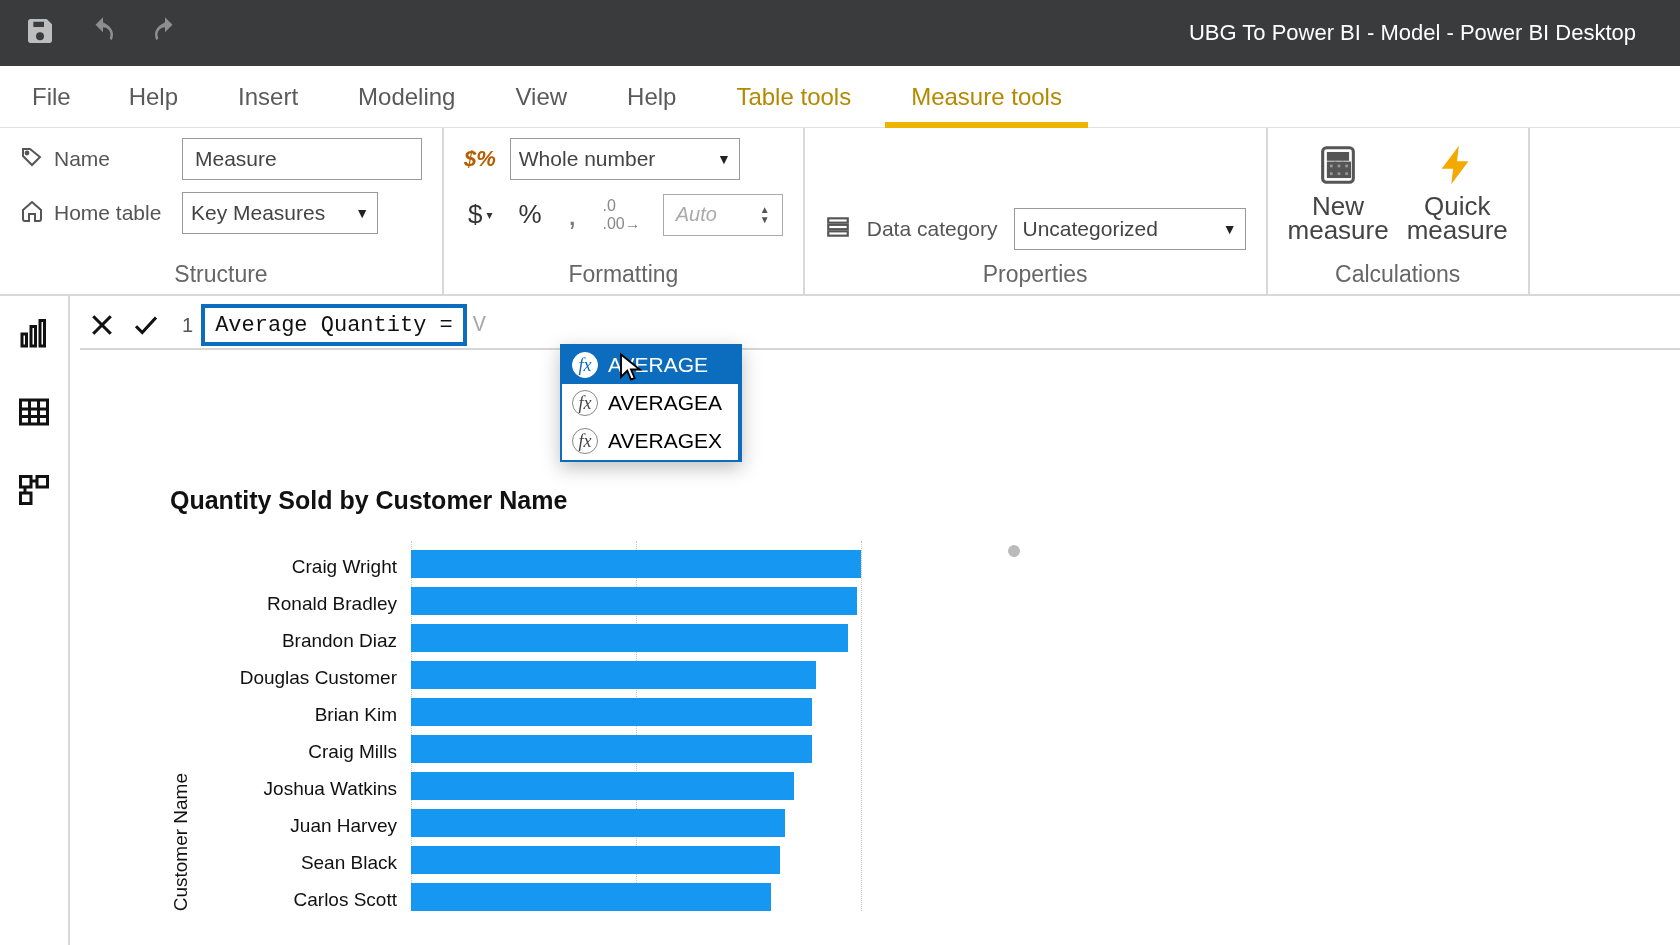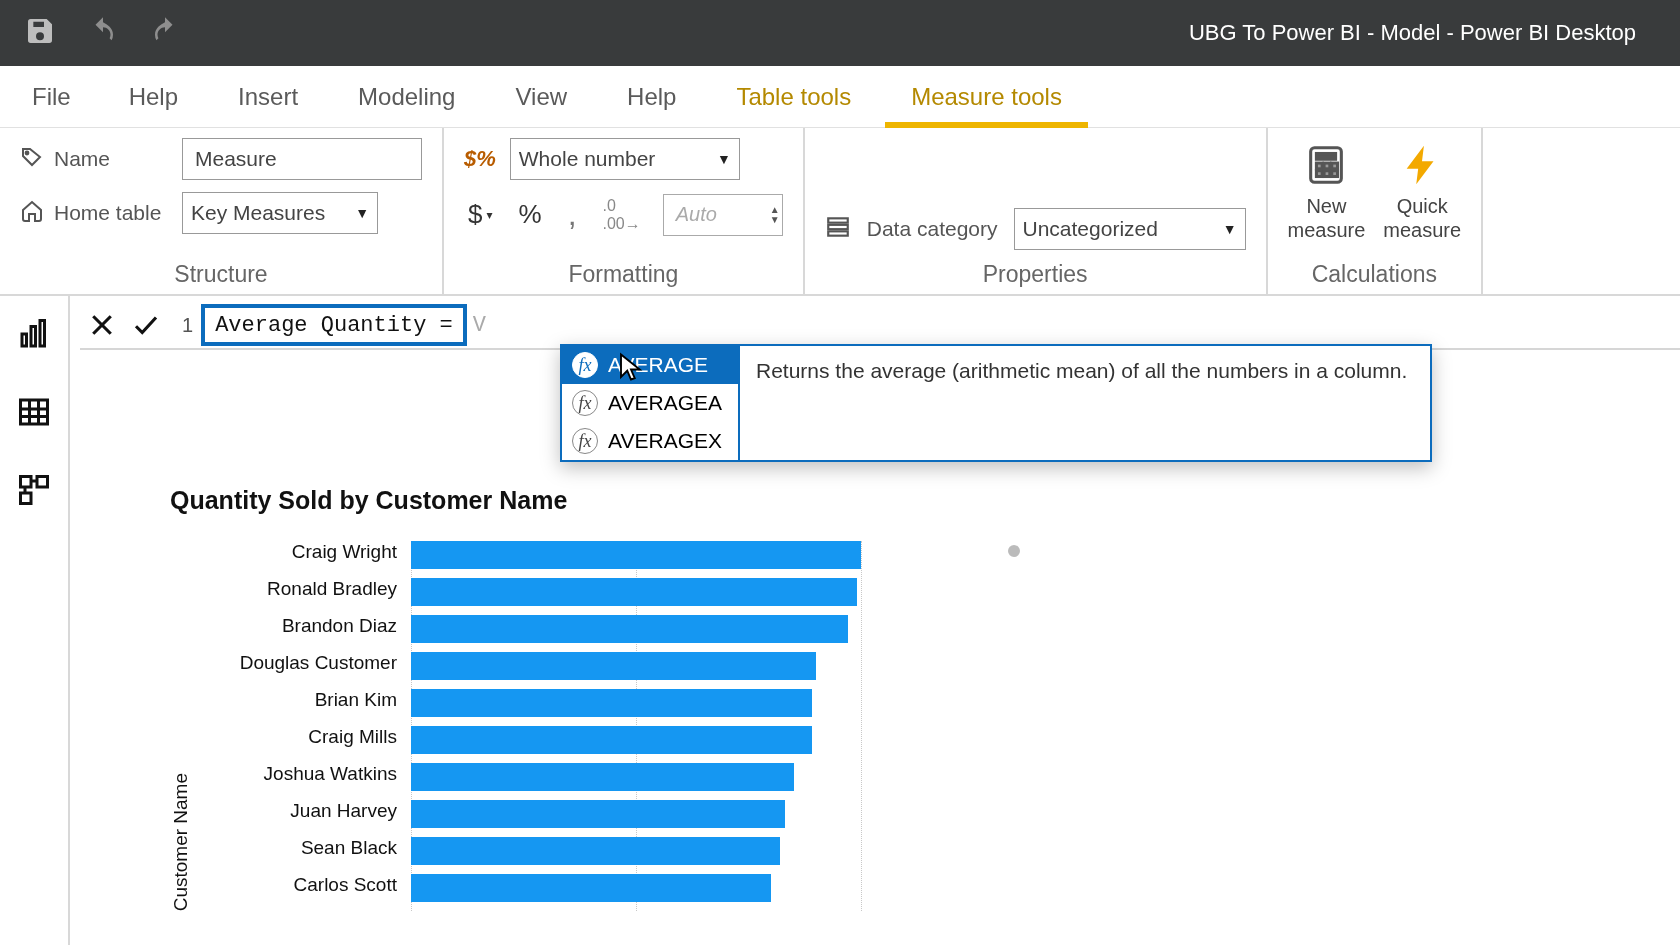--- a/index.html
+++ b/index.html
@@ -84,37 +84,37 @@
   .fmt-top { display:flex; align-items:center; gap:14px; }
   .fmt-select {
     width:230px; height:42px; border:1px solid #999; padding:4px 8px;
     font-size:21px; color:#444; display:flex; align-items:center; justify-content:space-between;
     background:#fff;
   }
   .fmt-row2 { display:flex; align-items:center; gap:18px; }
   .fmt-btn { font-size:26px; color:#333; cursor:pointer; padding:4px; display:flex; align-items:center; }
   .decimal-input {
     width:120px; height:42px; border:1px solid #aaa; display:flex; align-items:center;
-    justify-content:space-between; padding:0 2px 0 12px;
+    justify-content:space-between; padding:0 12px 0 12px;
   }
   .decimal-input .ph { color:#aaa; font-size:20px; font-style:italic; }
   .stepper { display:flex; flex-direction:column; font-size:10px; line-height:10px; color:#555;}
   
   .prop-row { display:flex; align-items:center; gap:16px; }
   .prop-label { font-size:21px; color:#555; }
   .prop-select {
     width:232px; height:42px; border:1px solid #999; padding:4px 8px;
     font-size:21px; color:#444; display:flex; align-items:center; justify-content:space-between;
     background:#fff;
   }
 
   .calc-row { display:flex; gap:18px; height:130px; align-items:flex-start;}
   .calc-btn { display:flex; flex-direction:column; align-items:center; cursor:pointer; padding-top:4px;}
   .calc-btn svg { width:46px; height:46px; }
-  .calc-btn-label { font-size:20px; color:#444; text-align:center; line-height:24px; margin-top:6px;}
+  .calc-btn-label { font-size:26px; color:#444; text-align:center; line-height:24px; margin-top:6px;}
 
   .below-ribbon { display:flex; height:calc(945px - 66px - 62px - 166px); }
   .left-rail {
     width:70px; border-right:2px solid #d8d8d8;
     display:flex; flex-direction:column; align-items:center; padding-top:20px; gap:42px;
   }
   .rail-btn { width:36px; height:36px; cursor:pointer; color:#222; }
   .rail-btn svg { width:100%; height:100%; }
 
   .main-area { position:relative; flex:1; }
@@ -156,21 +156,21 @@
   }
 
   .chart-area { position:absolute; left:100px; top:190px; width:830px; }
   .chart-title { font-size:25px; font-weight:700; color:#111; margin-bottom:26px; }
   .bar-zone { display:flex; position:relative; }
   .yaxis-label {
     writing-mode:vertical-rl; transform:rotate(180deg);
     font-size:19px; color:#111; align-self:flex-end; margin-right:14px;
   }
   .bars { flex:1; position:relative; }
-  .bar-row { display:flex; align-items:flex-start; height:37px; }
+  .bar-row { display:flex; align-items:flex-end; height:37px; }
   .bar-cat {
     width:205px; text-align:right; padding-right:14px; font-size:19px; color:#111;
   }
   .bar-track { flex:1; height:28px; position:relative; }
   .bar { position:absolute; left:0; top:0; height:28px; background:#1597f2; }
   .gridlines { position:absolute; left:205px; right:0; top:0; bottom:0; pointer-events:none;}
   .gridline { position:absolute; top:0; bottom:0; width:1px; border-left:1px dotted #c8c8c8; }
   .scroll-dot {
     position:absolute; right:-20px; top:4px; width:12px; height:12px; border-radius:50%;
     background:#bbb;
@@ -392,21 +392,20 @@
           </div>
           <div class="fn-item">
             <span class="fx-icon">fx</span>
             <span>AVERAGEA</span>
           </div>
           <div class="fn-item">
             <span class="fx-icon">fx</span>
             <span>AVERAGEX</span>
           </div>
         </div>
-      <div class="fn-desc">Returns the average (arithmetic mean) of all the numbers in a column.</div>
     </div>
 
     <div class="cursor-pointer">
       <svg viewBox="0 0 20 24">
           <path d="M2 2l0 18 5-5 3 7 3-1-3-7h7z" fill="#fff" stroke="#000" stroke-width="1.5"></path>
         </svg>
     </div>
 
     <div class="chart-area">
       <div class="chart-title">Quantity Sold by Customer Name</div>

